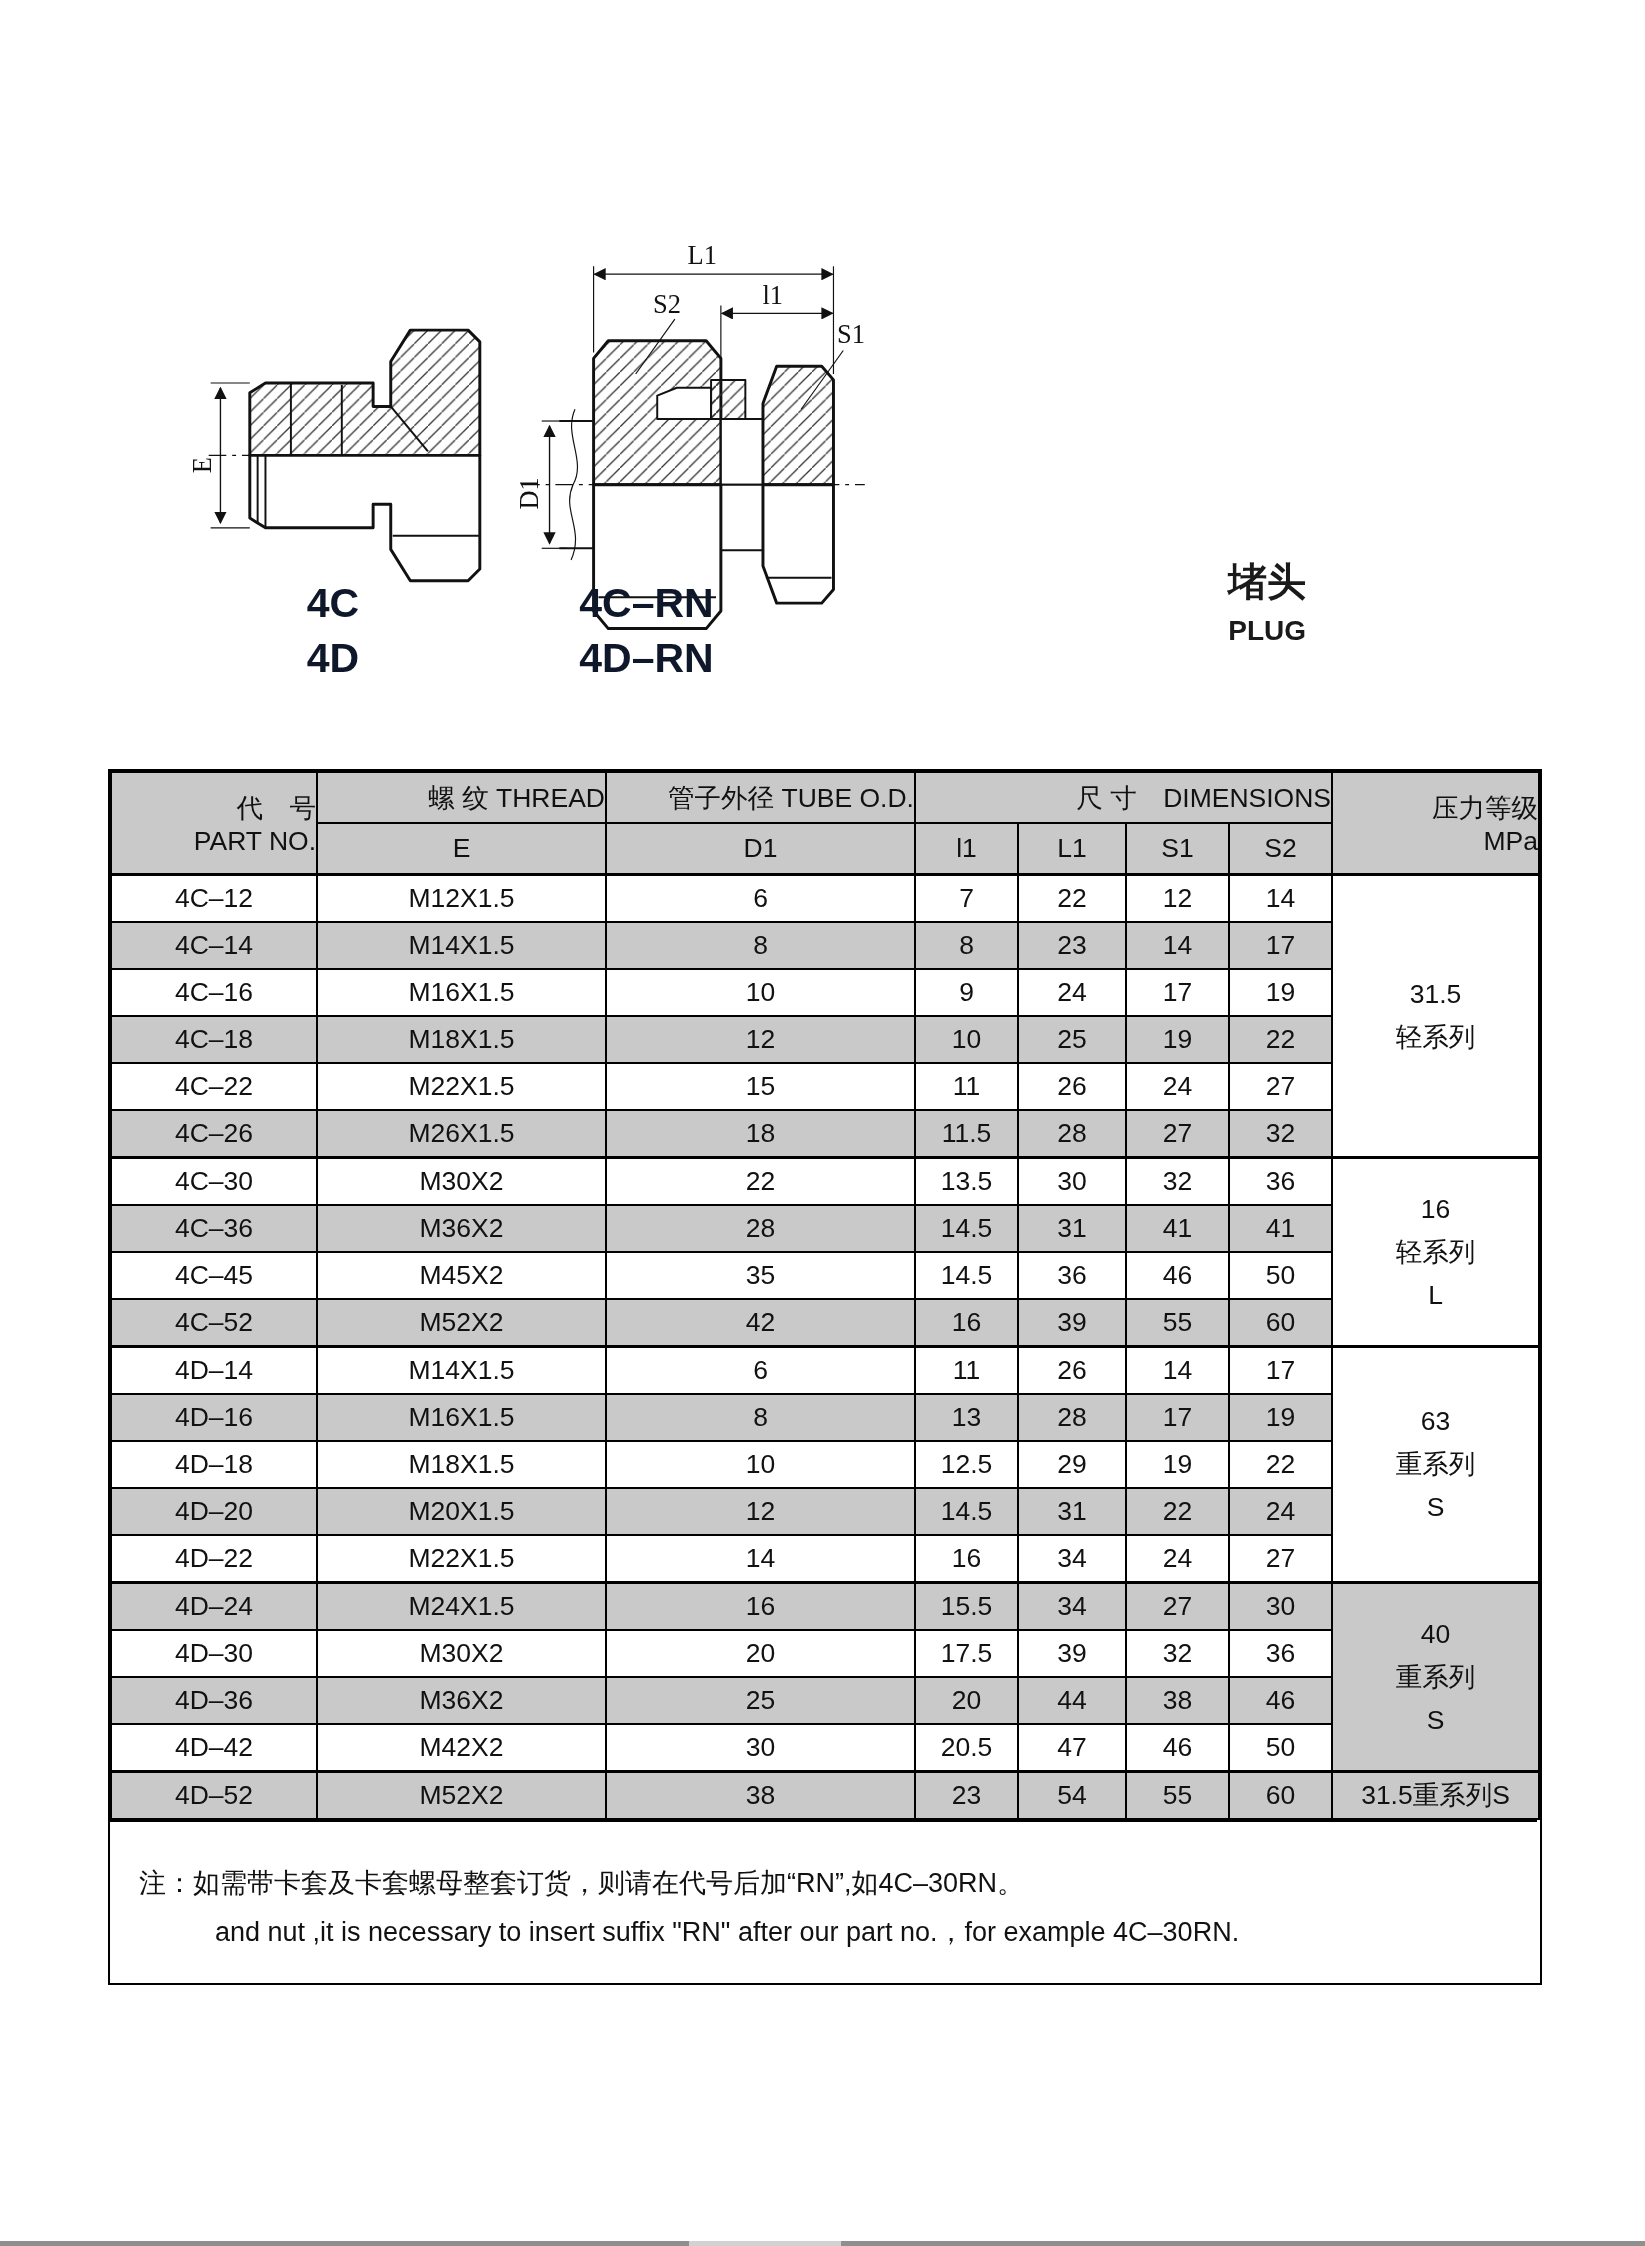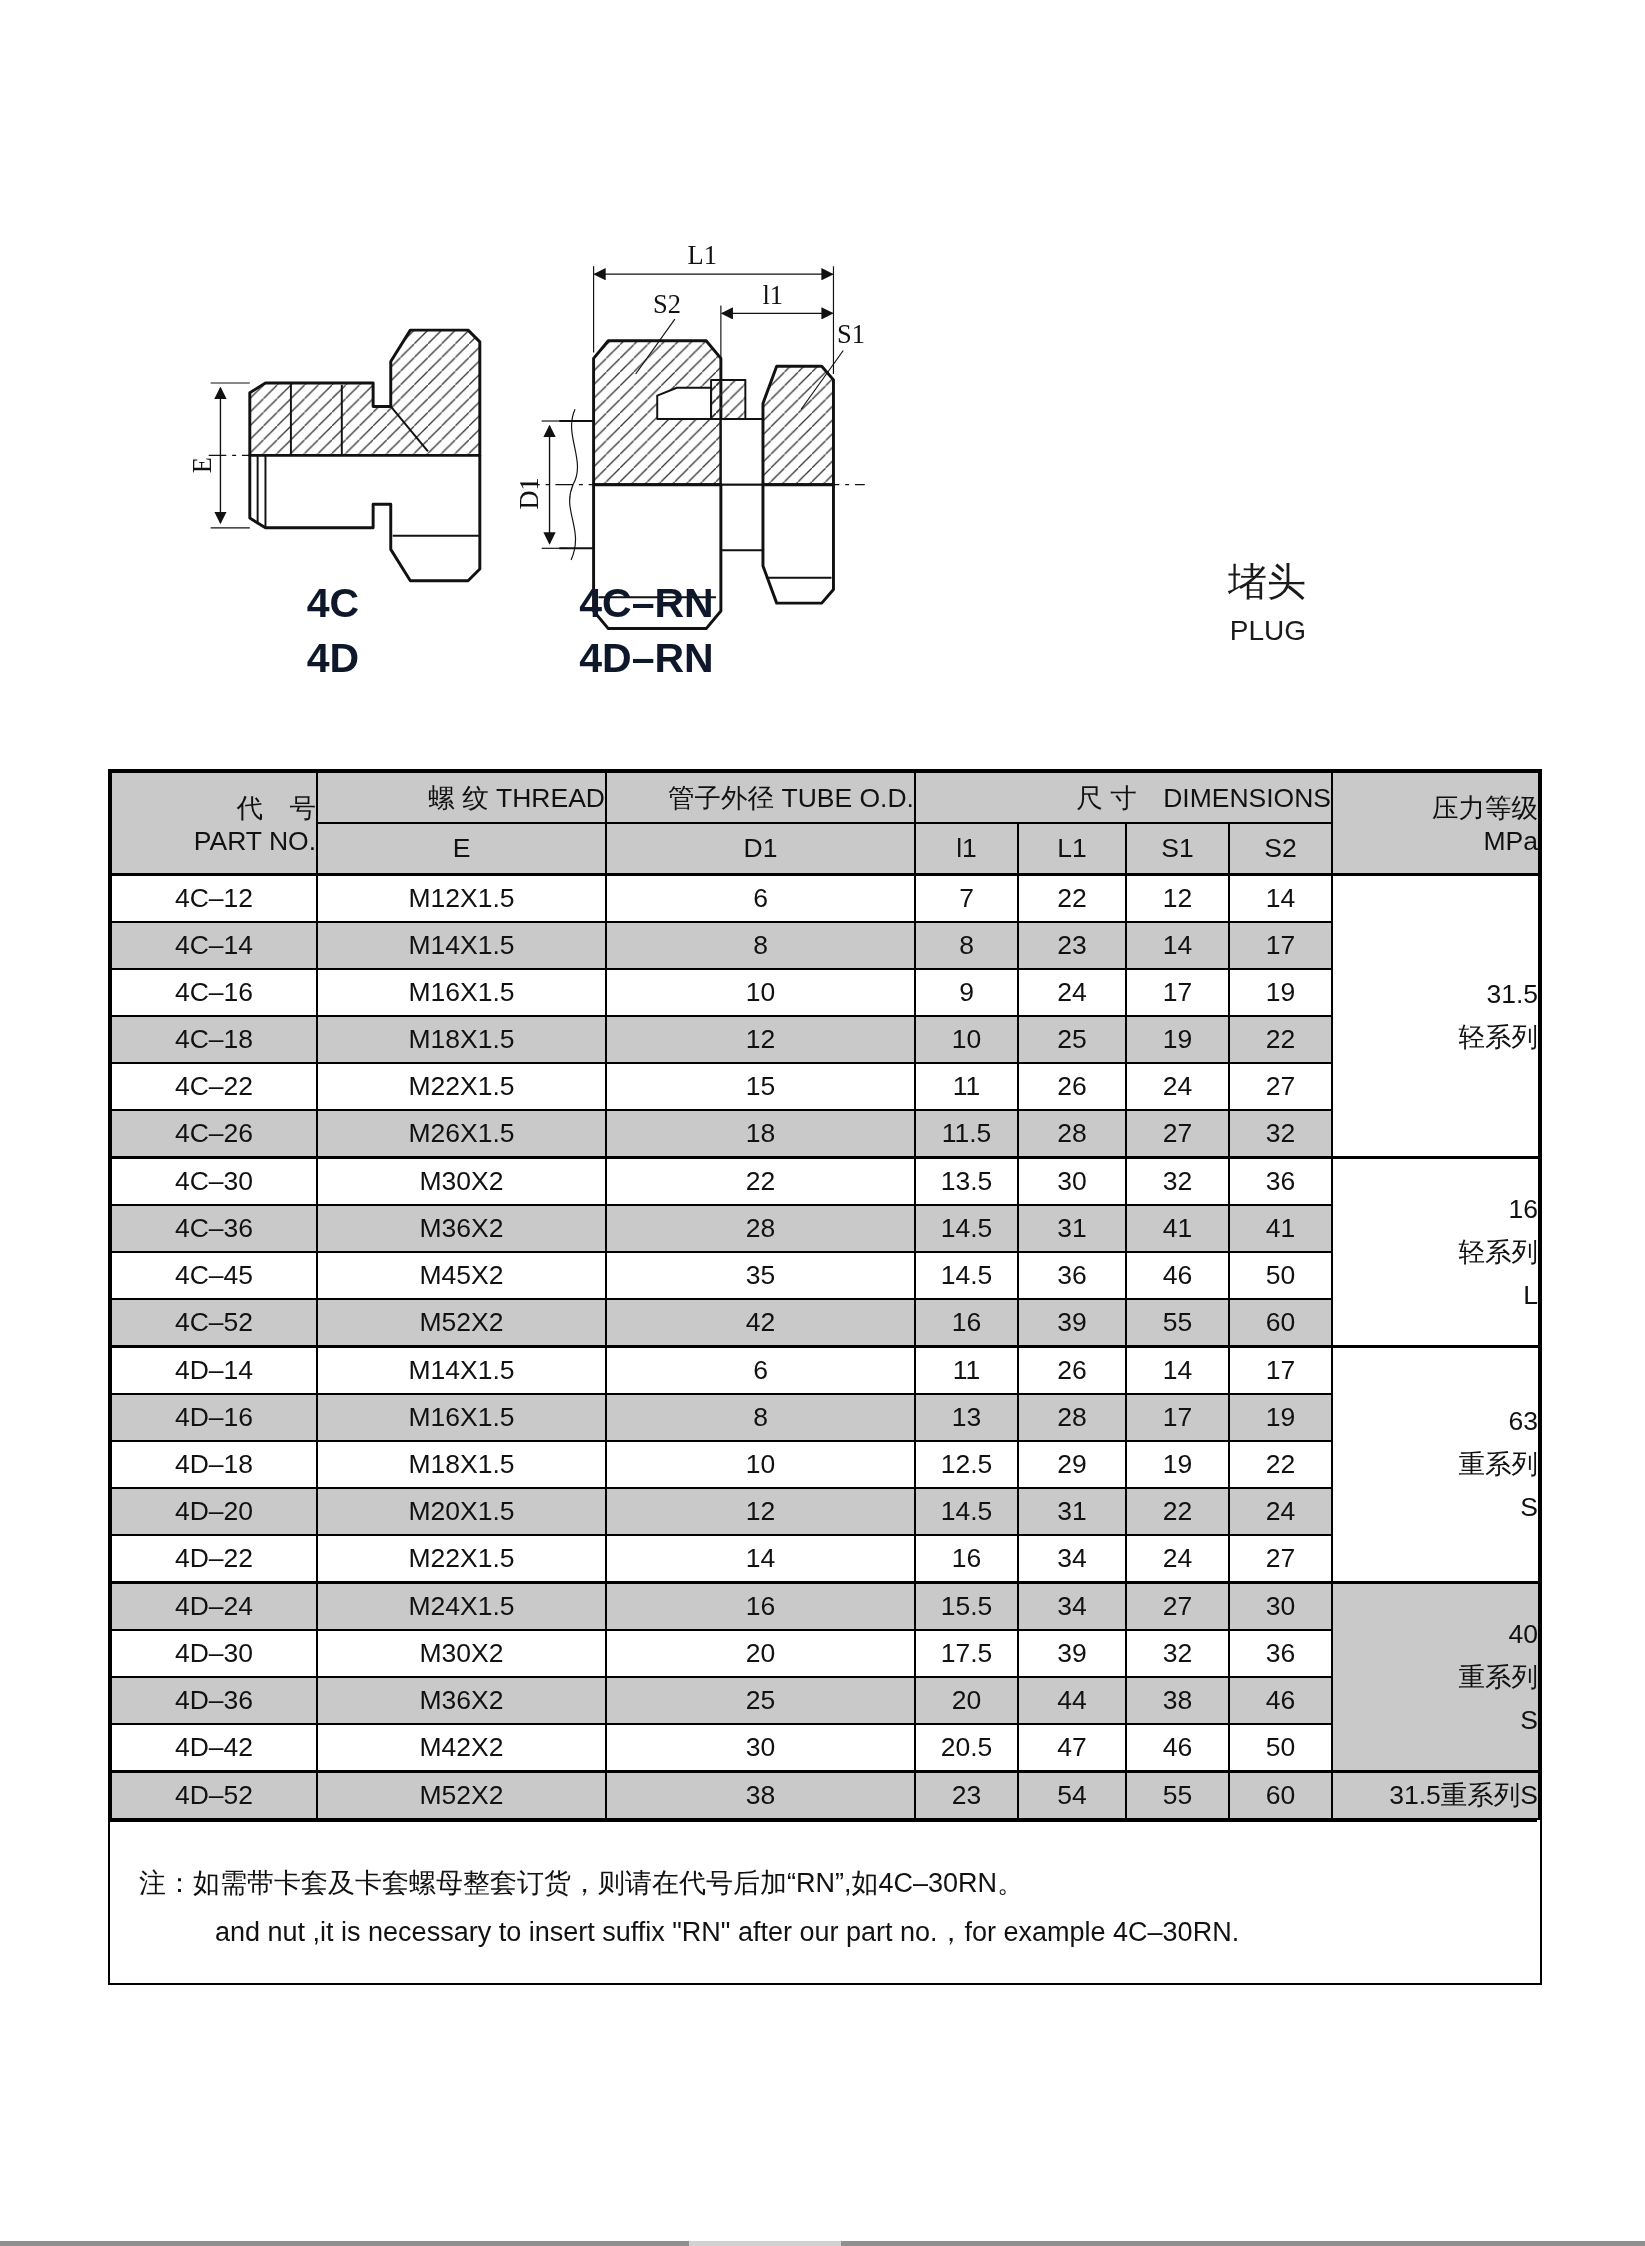--- a/index.html
+++ b/index.html
@@ -11,41 +11,41 @@
   svg .outline{fill:#ffffff;stroke:#111;stroke-width:3;stroke-linejoin:round;}
   svg .hatched{stroke:#111;stroke-width:3;stroke-linejoin:round;}
   svg .detail{stroke:#111;stroke-width:2;fill:none;}
   svg .thin{stroke:#111;stroke-width:1.2;fill:none;}
   svg .dimline{stroke:#111;stroke-width:1.4;fill:none;}
   svg .cl{stroke:#111;stroke-width:1.2;stroke-dasharray:18 6 4 6;fill:none;}
   svg text.dim{font-family:"Liberation Serif", serif;font-size:27px;fill:#111;}
 
   .caption{position:absolute;text-align:center;font-weight:bold;
            font-size:41px;line-height:55px;color:#0f172a;}
-  .pagetitle{position:absolute;font-weight:normal;color:#1a1a1a;
+  .pagetitle{position:absolute;font-weight:bold;color:#1a1a1a;
              font-size:39px;line-height:49px;}
   .pagetitle .en{font-size:28px;text-align:right;}
 
   
   .frame{position:absolute;left:108px;top:769px;border:2.9px solid #000;background:#fff;}
   table.spec{border-collapse:collapse;table-layout:fixed;width:1427px;}
   table.spec th, table.spec td{
       border:2px solid #000;text-align:center;vertical-align:middle;
       padding:0;font-size:26.5px;color:#111;font-weight:normal;overflow:hidden;}
   table.spec thead th{background:#c9c9c9;}
   tr.h1 th{height:49px;text-align:right;}
   tr.h2 th{height:49px;}
   thead th.span2{border-bottom-width:3.9px;}
   thead tr.h2 th{border-bottom-width:3.9px;}
   .br3{border-right-width:2.9px !important;}
   tbody td{background:#ffffff;height:45px;}
   tbody tr.stripe td{background:#c9c9c9;}
   tbody tr.gtop td{border-top-width:3.9px;}
   tbody td.mpa{background:#ffffff;}
-  tbody td.mpa div{line-height:43px;text-align:right;}
+  tbody td.mpa div{line-height:43px;}
 
   .note{width:1378px;border-top:2.9px solid #000;background:#fff;
         padding:37px 19.6px 25.5px 29px;font-size:27px;line-height:49px;color:#111;}
   .note .indent{padding-left:76px;}
 
   
   .hscroll{position:absolute;left:0;right:0;bottom:0;height:5.9px;background:#8f8f8f;}
   .hscroll .thumb{position:absolute;left:689px;width:152px;top:0;height:5.9px;background:#d2d2d2;}
 </style>
 </head>

